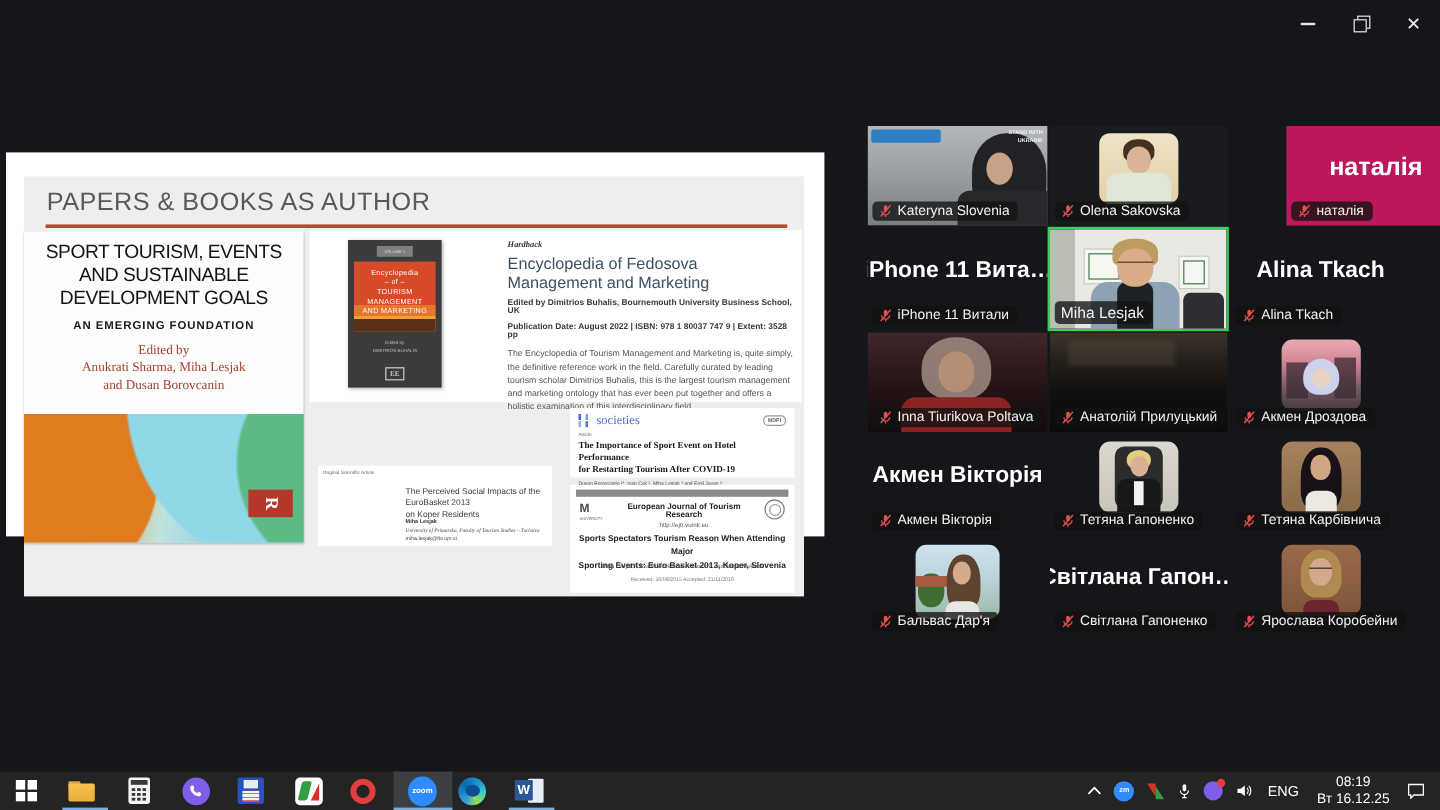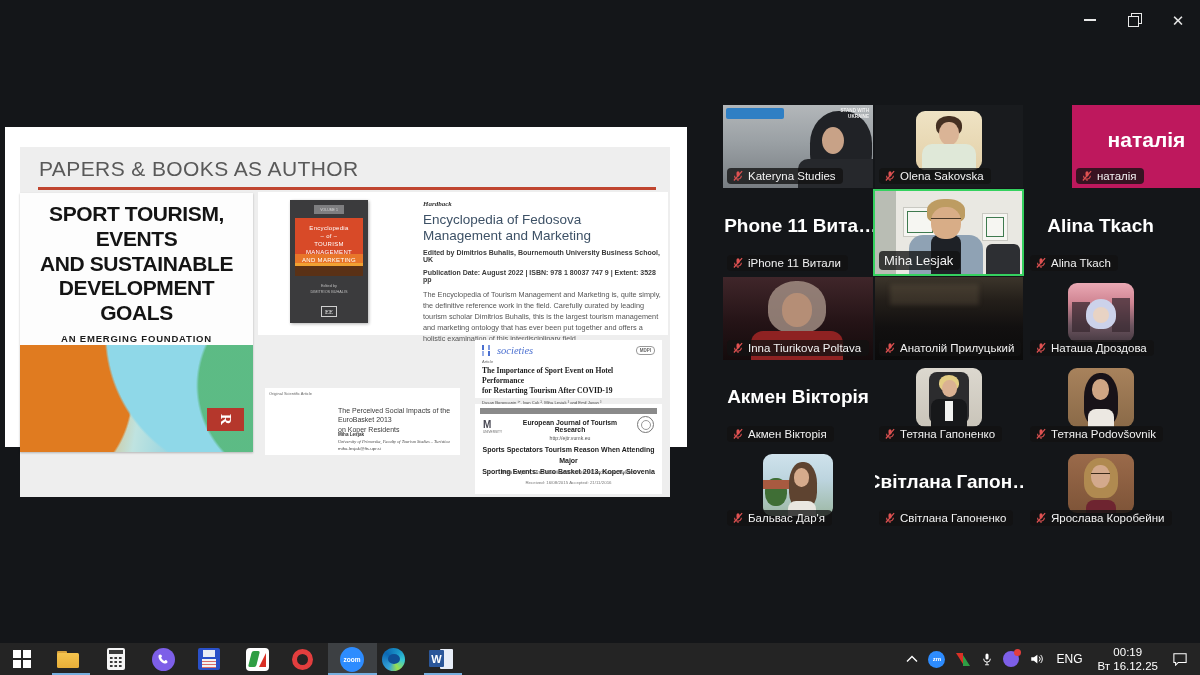--- a/index.html
+++ b/index.html
@@ -23,21 +23,21 @@
 
   
   .screen-share { position:absolute; left:5px; top:127px; width:682px; height:320px; background:#ffffff; }
   .slide { position:absolute; left:15px; top:20px; width:650px; height:350px; background:#eeeeee; }
   .slide-title { position:absolute; left:19px; top:10px; font-size:21px; color:#595959; letter-spacing:0.4px; }
   .slide-rule { position:absolute; left:18px; top:40px; width:618px; height:3px; background:#c0452f; }
 
   
   .book1 { position:absolute; left:0; top:46px; width:233px; height:259px; background:#fdfdfd; box-shadow:0 1px 2px rgba(0,0,0,.25); }
   .book1-banner { height:21px; background:#ae3a2d; color:#f3d7cc; font-family:"Liberation Serif",serif; font-style:italic; font-weight:bold; font-size:9.5px; display:flex; align-items:center; justify-content:center; }
-  .book1-title { margin-top:9px; text-align:center; font-weight:bold; font-size:21px; line-height:1.18; letter-spacing:-0.4px; color:#141414; }
+  .book1-title { margin-top:9px; text-align:center; font-weight:normal; font-size:16px; line-height:1.18; letter-spacing:-0.4px; color:#141414; }
   .book1-sub { margin-top:7px; text-align:center; font-weight:bold; font-size:9.5px; letter-spacing:0.8px; color:#1a1a1a; }
   .book1-editors { margin-top:8px; text-align:center; font-family:"Liberation Serif",serif; font-size:11px; line-height:1.35; color:#a2412f; }
   .book1-art { position:absolute; left:0; bottom:0; width:233px; height:107px; overflow:hidden;
     background:
       radial-gradient(circle at 118% 38%, rgba(87,184,122,.9) 0 34%, transparent 35%),
       radial-gradient(circle at 98% -10%, #8fd8e8 0 55%, transparent 56%),
       radial-gradient(circle at 4% 46%, #e07b20 0 44%, rgba(224,123,32,0) 45%),
       linear-gradient(100deg, #d9851f 0%, #e8a03c 28%, #bfe3e0 52%, #7ecbe0 78%, #69bcd6 100%);
   }
   .book1-logo { position:absolute; right:16px; bottom:14px; width:23px; height:37px; background:#b5372c; color:#fff; display:flex; align-items:center; justify-content:center; font-family:"Liberation Serif",serif; font-weight:bold; font-size:15px; transform:rotate(90deg); }
@@ -68,21 +68,21 @@
   .paper2-affil { position:absolute; left:73px; top:51px; font-size:4.4px; font-style:italic; font-family:"Liberation Serif",serif; color:#444; }
   .paper2-email { position:absolute; left:73px; top:58px; font-size:4.4px; color:#444; }
   .paper3 { position:absolute; left:455px; top:193px; width:187px; height:58px; background:#ffffff; padding:5px 7px; }
   .soc-row { display:flex; align-items:center; }
   .soc-px { width:11px; height:11px; margin-right:4px;
     background:
       linear-gradient(90deg,#4a6fd0 0 45%, transparent 45%) 0 0/5px 5px no-repeat,
       linear-gradient(90deg,#7e9ae0 0 45%, transparent 45%) 6px 0/5px 5px no-repeat,
       linear-gradient(90deg,#9ab0e8 0 45%, transparent 45%) 0 6px/5px 5px no-repeat,
       linear-gradient(90deg,#4a6fd0 0 45%, transparent 45%) 6px 6px/5px 5px no-repeat; }
-  .soc-name { font-family:"Liberation Serif",serif; font-style:italic; font-size:10.5px; color:#4a6fd0; }
+  .soc-name { font-family:"Liberation Serif",serif; font-size:10.5px; color:#4a6fd0; }
   .mdpi { margin-left:auto; font-size:4.5px; font-weight:bold; color:#666; border:0.8px solid #999; border-radius:4px; padding:1px 3px; }
   .soc-tag { font-size:4px; color:#666; margin-top:3px; }
   .soc-title { font-family:"Liberation Serif",serif; font-weight:bold; font-size:7.6px; line-height:1.3; color:#1a1a1a; margin-top:2px; }
   .soc-authors { font-size:4.2px; color:#444; margin-top:4px; }
   .paper4 { position:absolute; left:455px; top:257px; width:187px; height:90px; background:#ffffff; }
   .ejtr-bar { position:absolute; left:5px; top:4px; right:5px; height:6px; background:#8a8a8a; color:#e8e8e8; font-size:3.2px; display:flex; align-items:center; justify-content:space-around; }
   .ejtr-logo { position:absolute; left:8px; top:15px; font-size:10px; font-weight:bold; color:#4a4a55; }
   .ejtr-logo small { display:block; font-size:3.2px; font-weight:normal; color:#666; }
   .ejtr-head { position:absolute; left:40px; top:15px; width:110px; text-align:center; }
   .ejtr-j { font-size:6.8px; font-weight:bold; color:#222; }
@@ -308,21 +308,21 @@
     <div class="kat-banner"></div>
     <div class="kat-ukr prel">STAND WITH
 UKRAINE</div>
   </div>
   <div class="pill">
     <svg class="mic" viewBox="0 0 16 16" width="12" height="12">
         <rect x="6" y="1.5" width="4" height="7" rx="2" fill="#e05252"></rect>
         <path d="M3.5 7.5a4.5 4.5 0 0 0 9 0M8 12v2.5" fill="none" stroke="#e05252" stroke-width="1.4"></path>
         <line x1="2.5" y1="14" x2="13.5" y2="1.5" stroke="#e05252" stroke-width="1.6"></line>
       </svg>
-    <span>Kateryna Studies</span>
+    <span>Kateryna Slovenia</span>
   </div>
 </div>
 
 <div class="tile" style="left:875px;top:105px;width:148px;height:83px">
   <div class="av olena-av">
       <div class="hair"></div>
       <div class="face"></div>
       <div class="body"></div>
     </div>
   <div class="pill">
@@ -428,21 +428,21 @@
       <div class="bld2"></div>
       <div class="chr"></div>
       <div class="chrf"></div>
     </div>
   <div class="pill">
     <svg class="mic" viewBox="0 0 16 16" width="12" height="12">
         <rect x="6" y="1.5" width="4" height="7" rx="2" fill="#e05252"></rect>
         <path d="M3.5 7.5a4.5 4.5 0 0 0 9 0M8 12v2.5" fill="none" stroke="#e05252" stroke-width="1.4"></path>
         <line x1="2.5" y1="14" x2="13.5" y2="1.5" stroke="#e05252" stroke-width="1.6"></line>
       </svg>
-    <span>Наташа Дроздова</span>
+    <span>Акмен Дроздова</span>
   </div>
 </div>
 
 <div class="tile" style="left:723px;top:362px;width:150px;height:84px;background:#141619">
   <div class="big-name">Акмен Вікторія</div>
   <div class="pill">
     <svg class="mic" viewBox="0 0 16 16" width="12" height="12">
         <rect x="6" y="1.5" width="4" height="7" rx="2" fill="#e05252"></rect>
         <path d="M3.5 7.5a4.5 4.5 0 0 0 9 0M8 12v2.5" fill="none" stroke="#e05252" stroke-width="1.4"></path>
         <line x1="2.5" y1="14" x2="13.5" y2="1.5" stroke="#e05252" stroke-width="1.6"></line>
@@ -474,21 +474,21 @@
       <div class="hair"></div>
       <div class="face"></div>
       <div class="top"></div>
     </div>
   <div class="pill">
     <svg class="mic" viewBox="0 0 16 16" width="12" height="12">
         <rect x="6" y="1.5" width="4" height="7" rx="2" fill="#e05252"></rect>
         <path d="M3.5 7.5a4.5 4.5 0 0 0 9 0M8 12v2.5" fill="none" stroke="#e05252" stroke-width="1.4"></path>
         <line x1="2.5" y1="14" x2="13.5" y2="1.5" stroke="#e05252" stroke-width="1.6"></line>
       </svg>
-    <span>Тетяна Podovšovnik</span>
+    <span>Тетяна Карбівнича</span>
   </div>
 </div>
 
 <div class="tile" style="left:723px;top:448px;width:150px;height:82px;background:#141619">
   <div class="av balvas-av" style="width:70px;height:62px">
       <div class="tree"></div>
       <div class="roof"></div>
       <div class="hair"></div>
       <div class="face"></div>
       <div class="top"></div>
@@ -604,21 +604,21 @@
         <span class="viber-mini"></span>
       </div>
     <div class="tray-item">
       <svg width="15" height="14" viewBox="0 0 16 16">
           <path d="M2 6v4h3l4 3V3L5 6z" fill="#fff"></path>
           <path d="M11 5.2a4 4 0 0 1 0 5.6M12.8 3.4a6.6 6.6 0 0 1 0 9.2" stroke="#fff" fill="none" stroke-width="1.1"></path>
         </svg>
     </div>
     <div class="lang">ENG</div>
     <div class="clock">
-      <div>00:19</div>
+      <div>08:19</div>
       <div>Вт 16.12.25</div>
     </div>
     <div class="tray-item notif">
       <svg width="16" height="14" viewBox="0 0 18 16">
           <path d="M2 2h14v10h-9l-3 3v-3H2z" fill="none" stroke="#fff" stroke-width="1.2"></path>
         </svg>
     </div>
   </div>
 </div>
 

